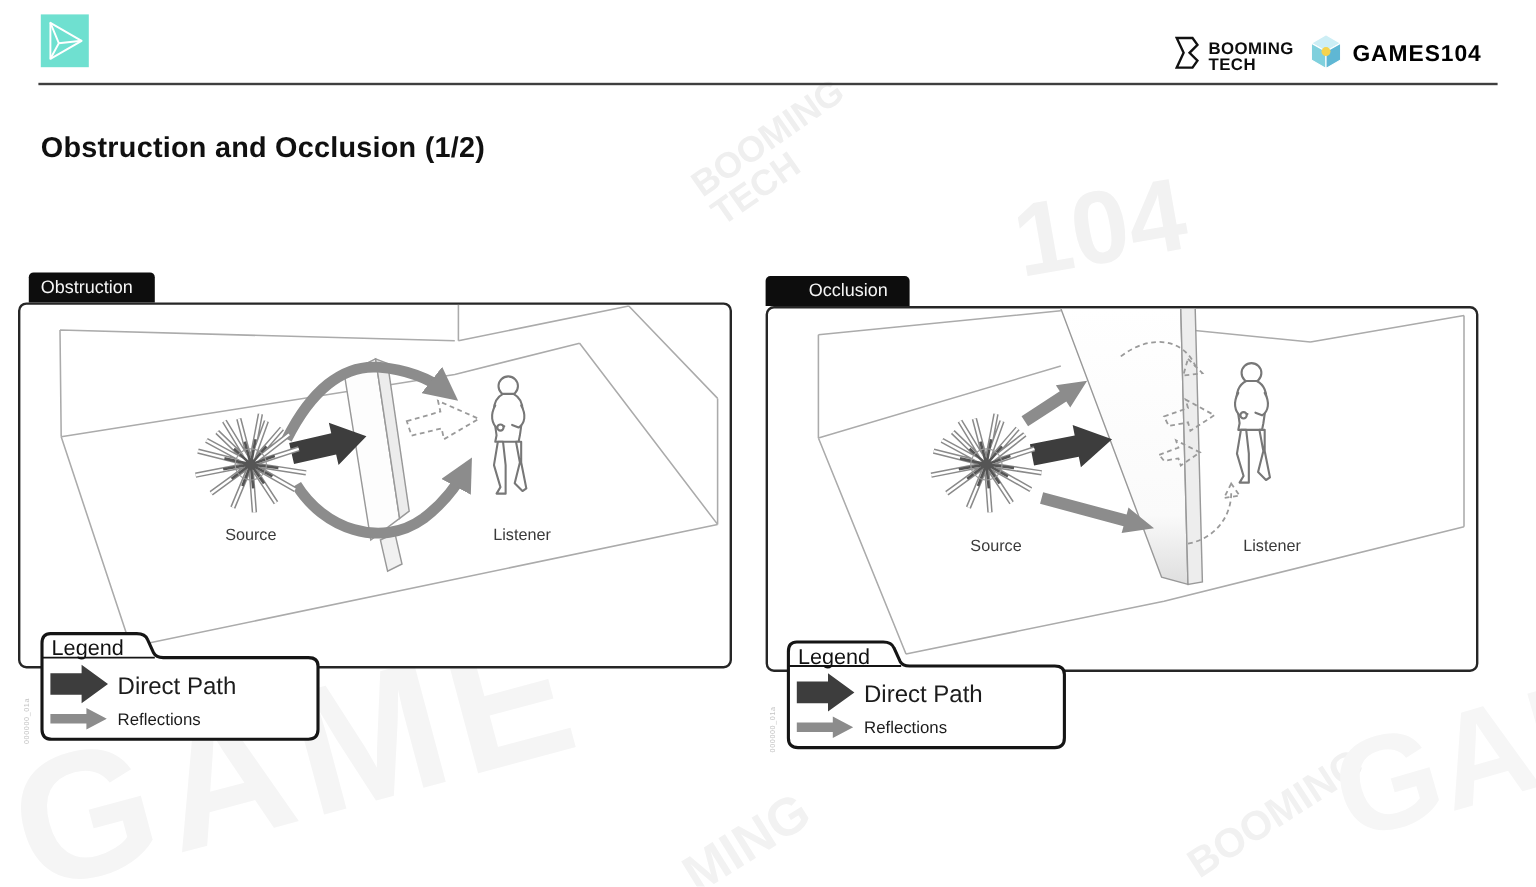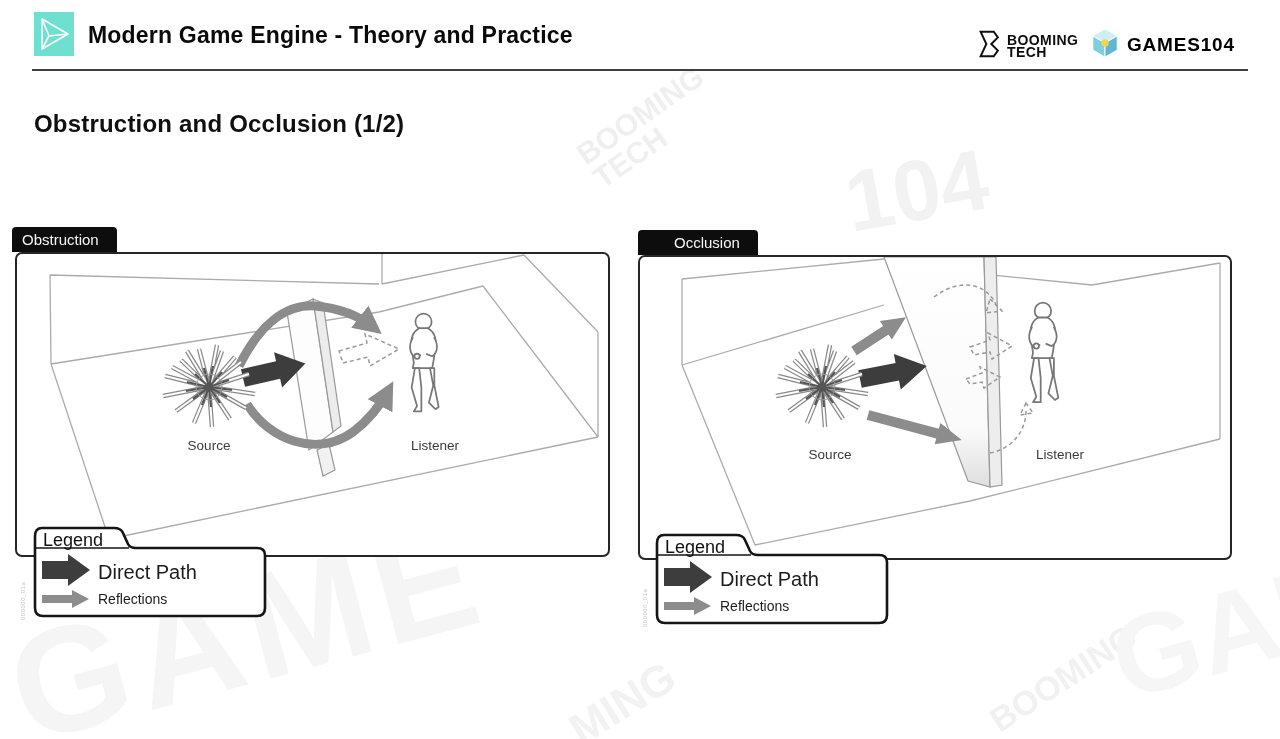--- a/index.html
+++ b/index.html
@@ -27,21 +27,21 @@
 
   
   .page-title{left:34px;top:110px;font-size:24px;font-weight:bold;color:#101010;z-index:2;letter-spacing:.2px;}
 
   
   .panel{position:absolute;background:#fff;border:2.5px solid #262626;border-radius:7px;z-index:1;}
   .panel-left{left:15px;top:252px;width:591px;height:301px;}
   .panel-right{left:638px;top:255px;width:590px;height:301px;}
   .ptab{position:absolute;background:#0d0d0d;color:#f5f5f5;font-size:15px;height:25px;line-height:25px;
         padding:0 18px 0 10px;border-radius:4px 4px 0 0;z-index:2;}
-  .ptab-left{left:12px;top:227px;}
+  .ptab-left{left:24px;top:227px;}
   .ptab-right{left:638px;top:230px;padding-left:36px;}
   .panel svg{position:absolute;left:0;top:0;}
   .dlabel{position:absolute;width:84px;text-align:center;font-size:13.5px;color:#3a3a3a;}
 
   
   .legend{position:absolute;width:240px;height:96px;z-index:2;}
   .lg-title{position:absolute;left:13px;top:5px;font-size:18px;color:#111;}
   .lg-lab1{position:absolute;left:68px;top:36px;font-size:20px;color:#1c1c1c;}
   .lg-lab2{position:absolute;left:68px;top:66px;font-size:14px;color:#1c1c1c;}
   .legend-left{left:30px;top:525px;}
@@ -67,21 +67,20 @@
   <div class="wm wm6">GAM</div>
 
   <div class="abs logo-sq">
     <svg width="40" height="44" viewBox="0 0 40 44">
       <g stroke="#fff" stroke-width="1.6" fill="none" stroke-linejoin="round">
         <path d="M8 7 L34 22 L8 37 Z"></path>
         <path d="M8 7 L15 24 L34 22 M15 24 L8 37"></path>
       </g>
     </svg>
   </div>
-  <div class="abs hdr-title">Modern Game Engine - Theory and Practice</div>
   <div class="abs hdr-hr"></div>
 
   <div class="abs bt-logo">
     <span>
       <svg width="28" height="34" viewBox="0 0 34 36">
         <path d="M8 3 H24 L29 10 L21 18 L29 26 L24 33 H8 L15 18 Z" fill="none" stroke="#111" stroke-width="2.4" stroke-linejoin="miter"></path>
       </svg>
     </span>
     <span class="bt-text">
       <div>BOOMING</div>

